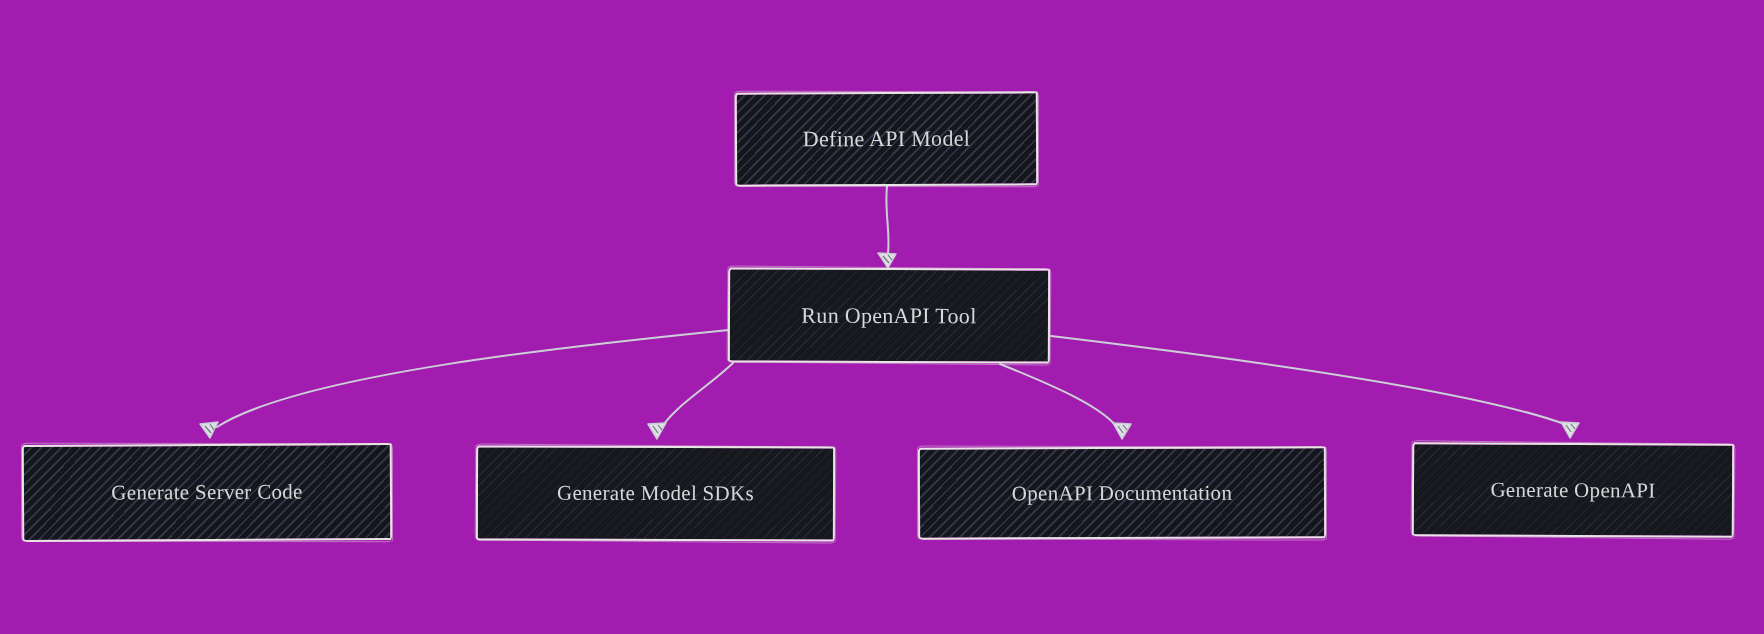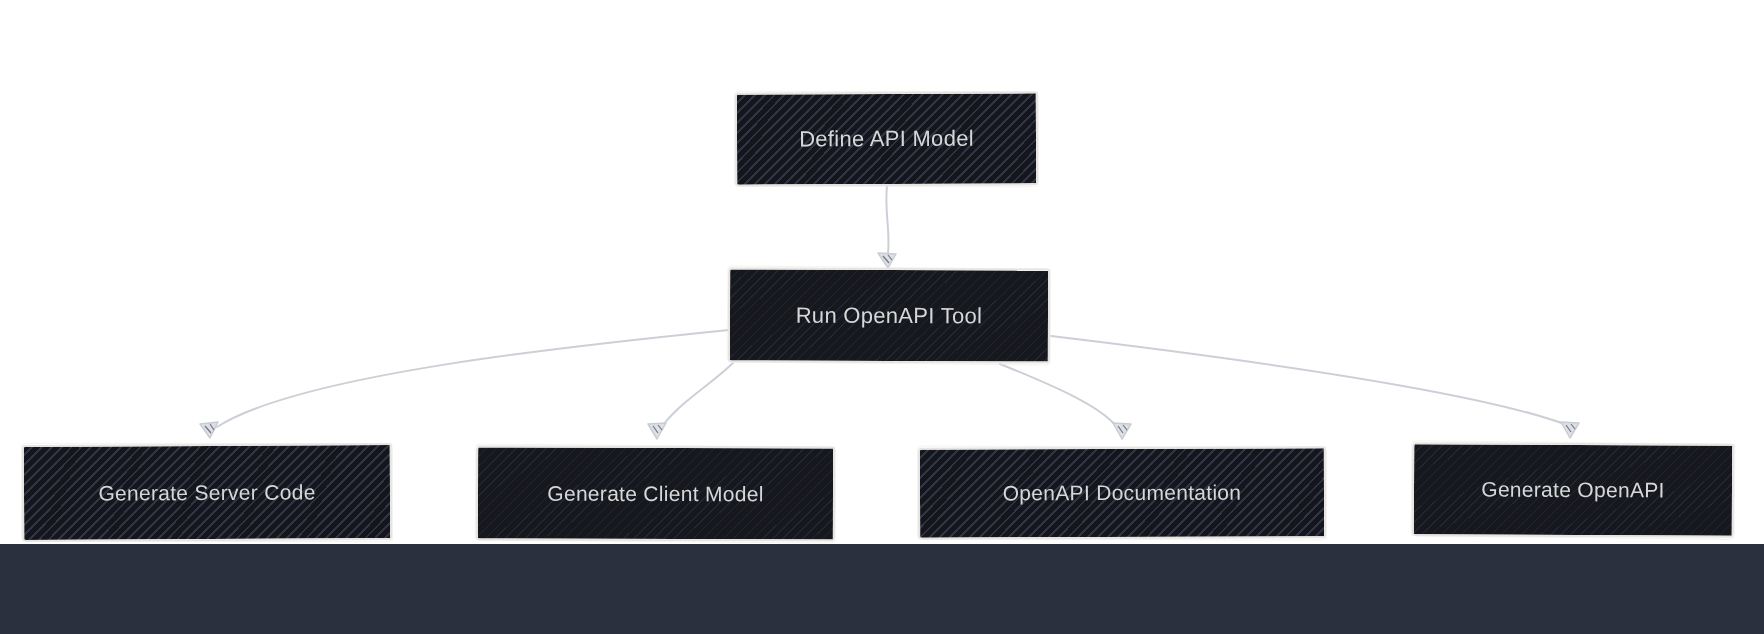--- a/index.html
+++ b/index.html
@@ -3,24 +3,24 @@
 <meta charset="utf-8">
 <style>
   html, body {
     margin: 0;
     padding: 0;
     background: #2a303d;
   }
   .canvas {
     position: relative;
     width: 1764px;
-    height: 544px;
-    background: #ffffff;
+    height: 634px;
+    background: #a21caf;
     overflow: hidden;
-    font-family: Liberation Sans, sans-serif;
+    font-family: Liberation Serif, serif;
   }
   svg.edges {
     position: absolute;
     left: 0;
     top: 0;
     width: 1764px;
     height: 634px;
     pointer-events: none;
   }
   .edge-line {
@@ -124,21 +124,21 @@
 
   <div class="node hatch-faint n-run">
     <span class="node-label">Run OpenAPI Tool</span>
   </div>
 
   <div class="node hatch-strong n-server">
     <span class="node-label">Generate Server Code</span>
   </div>
 
   <div class="node hatch-faint n-client">
-    <span class="node-label">Generate Client Model</span>
+    <span class="node-label">Generate Model SDKs</span>
   </div>
 
   <div class="node hatch-strong n-docs">
     <span class="node-label">OpenAPI Documentation</span>
   </div>
 
   <div class="node hatch-faint n-openapi">
     <span class="node-label">Generate OpenAPI</span>
   </div>
 

